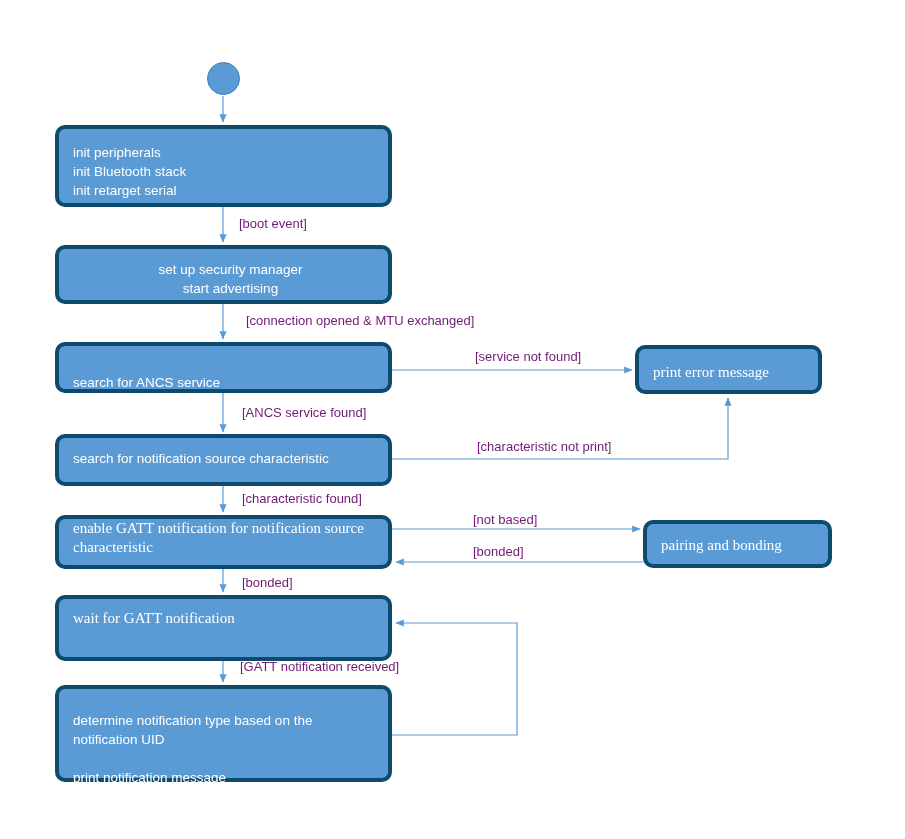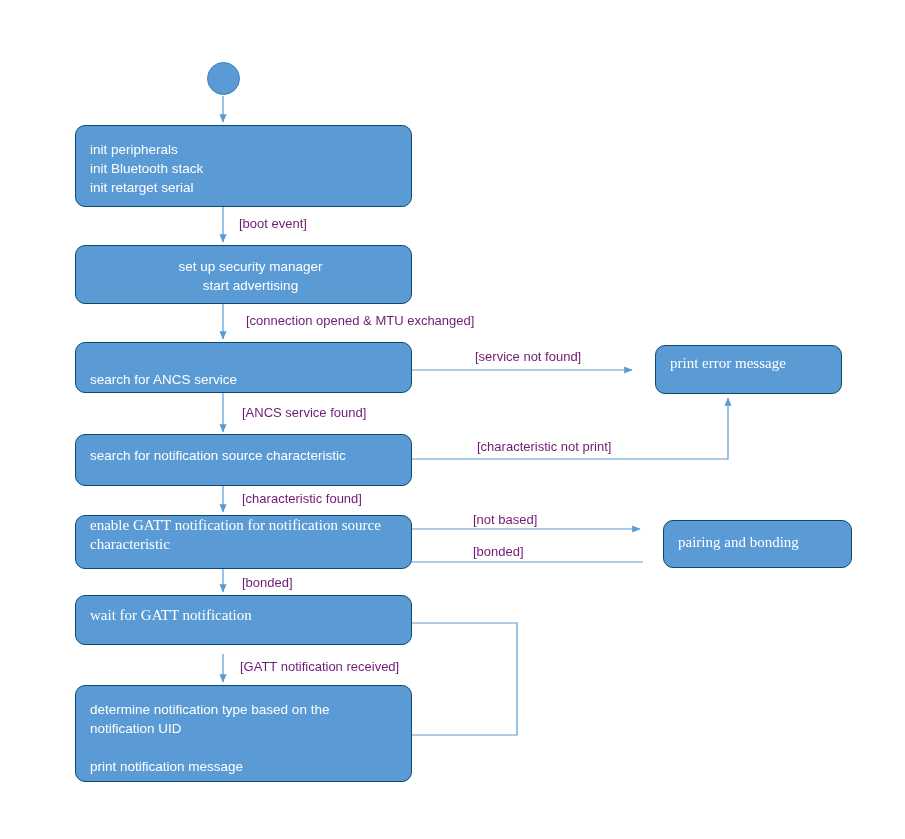--- a/index.html
+++ b/index.html
@@ -24,27 +24,26 @@
     left: 0;
     top: 0;
     width: 905px;
     height: 839px;
     pointer-events: none;
   }
   .node {
     position: absolute;
     box-sizing: border-box;
     background: #5B9BD5;
-    border: 1px solid #0c4a6e;
+    border: 4px solid #0c4a6e;
     border-radius: 10px;
     color: #ffffff;
     display: flex;
     flex-direction: column;
     justify-content: flex-start;
-    margin-left: 20px;
   }
   .node .txt {
     padding: 0 0 0 14px;
     line-height: 19px;
     white-space: pre-line;
   }
   .node.sans .txt {
     font-family: "Liberation Sans", sans-serif;
     font-size: 13.5px;
   }
@@ -126,32 +125,32 @@
 
   <div class="node sans" style="left:55px; top:434px; width:337px; height:52px; padding-top:11px;">
     <div class="txt">search for notification source characteristic</div>
   </div>
 
   <div class="node serif" style="left:55px; top:515px; width:337px; height:54px; ">
     <div class="txt">enable GATT notification for notification source
 characteristic</div>
   </div>
 
-  <div class="node serif" style="left:55px; top:595px; width:337px; height:50px; padding-top:10px;">
+  <div class="node serif" style="left:55px; top:595px; width:337px; height:66px; padding-top:10px;">
     <div class="txt">wait for GATT notification</div>
   </div>
 
-  <div class="node sans" style="left:55px; top:685px; width:337px; height:97px; padding-top:14px;">
+  <div class="node sans" style="left:55px; top:685px; width:337px; height:97px; padding-top:22px;">
     <div class="txt">determine notification type based on the
 notification UID
 
 print notification message</div>
   </div>
 
-  <div class="node serif" style="left:635px; top:345px; width:187px; height:49px; padding-top:8px;">
+  <div class="node serif" style="left:635px; top:345px; width:187px; height:49px; padding-top:14px;">
     <div class="txt">print error message</div>
   </div>
 
   <div class="node serif" style="left:643px; top:520px; width:189px; height:48px; padding-top:12px;">
     <div class="txt">pairing and bonding</div>
   </div>
 
   <div class="edge-label" style="left:239px; top:216px;">[boot event]</div>
 
   <div class="edge-label" style="left:246px; top:313px;">[connection opened &amp; MTU exchanged]</div>

